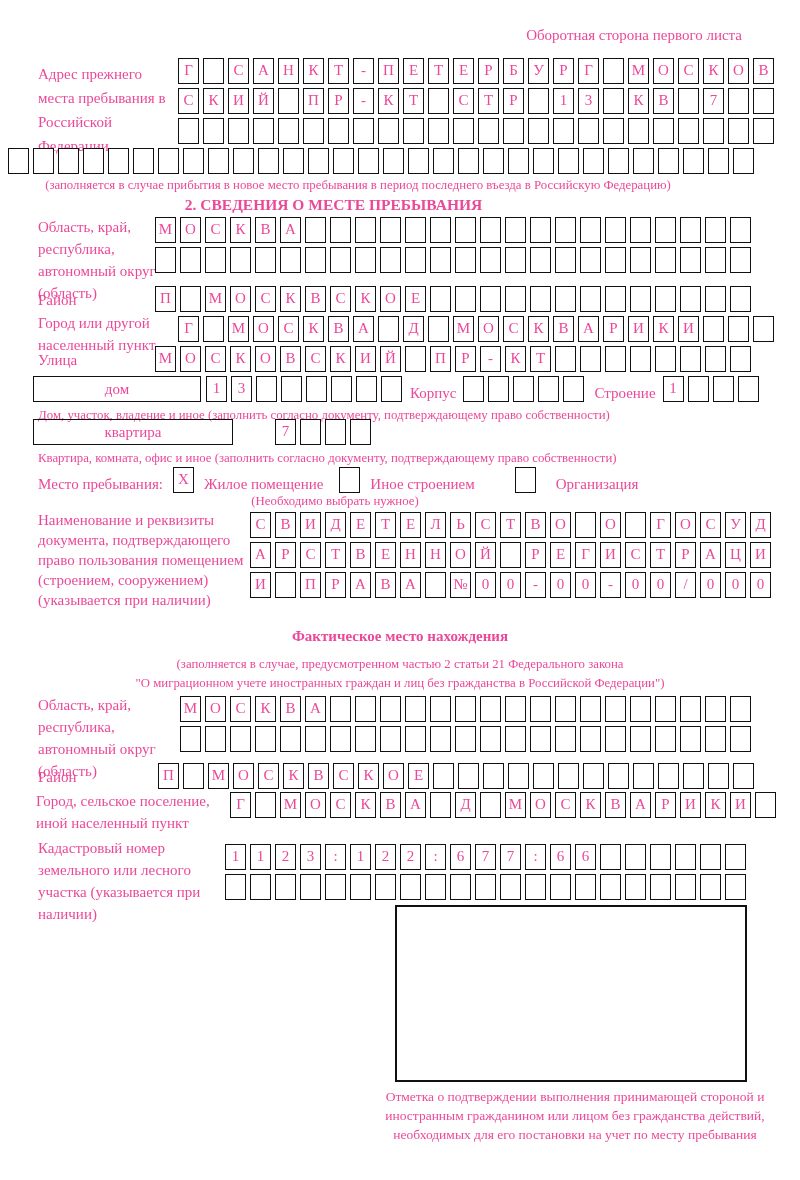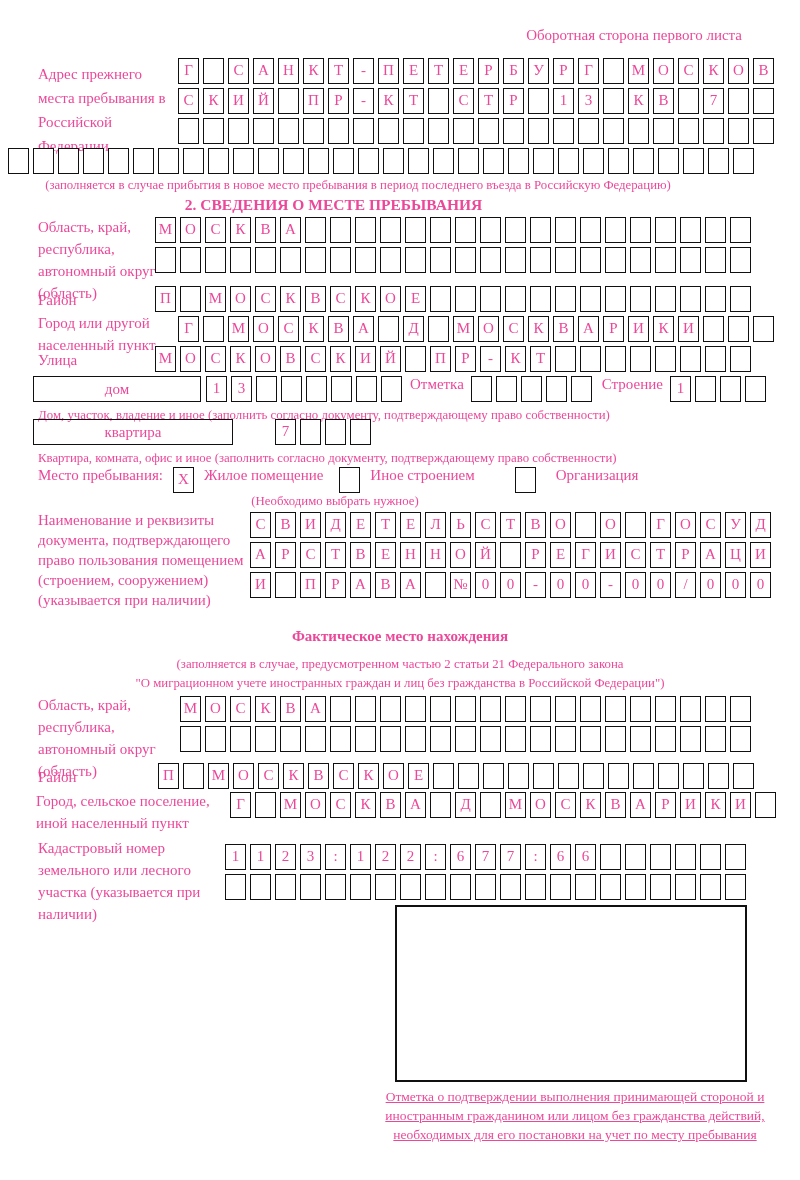--- a/index.html
+++ b/index.html
@@ -15,21 +15,21 @@
   .cells{display:flex;gap:4px;}
   .cell{
     flex:none;width:21px;height:26px;box-sizing:border-box;
     border:1.6px solid #101010;text-align:center;font-size:15px;line-height:23px;
     background:#fff;
   }
   .longbox{
     flex:none;height:26px;box-sizing:border-box;border:1.6px solid #101010;
     display:flex;align-items:center;justify-content:center;font-size:15px;
   }
-  .inline-row{display:flex;align-items:flex-start;}
+  .inline-row{display:flex;align-items:flex-end;}
   .inline-lbl{font-size:15px;white-space:nowrap;}
   .bigbox{box-sizing:border-box;border:2px solid #101010;background:#fff;}
 </style>
 </head>
 <body>
 
 <div class="page">
 
   <div class="abs lbl" style="top:24px;right:58px;">Оборотная сторона первого листа</div>
 
@@ -291,21 +291,21 @@
     <div class="cells" style="margin-left:5px;">
         <span class="cell">1</span>
         <span class="cell">3</span>
         <span class="cell"></span>
         <span class="cell"></span>
         <span class="cell"></span>
         <span class="cell"></span>
         <span class="cell"></span>
         <span class="cell"></span>
       </div>
-    <div class="inline-lbl" style="margin-left:8px;">Отметка</div>
+    <div class="inline-lbl" style="margin-left:8px;">Корпус</div>
     <div class="cells" style="margin-left:7px;">
         <span class="cell"></span>
         <span class="cell"></span>
         <span class="cell"></span>
         <span class="cell"></span>
         <span class="cell"></span>
       </div>
     <div class="inline-lbl" style="margin-left:10px;">Строение</div>
     <div class="cells" style="margin-left:7px;">
         <span class="cell">1</span>
@@ -561,15 +561,15 @@
       <span class="cell"></span>
       <span class="cell"></span>
       <span class="cell"></span>
       <span class="cell"></span>
       <span class="cell"></span>
       <span class="cell"></span>
       <span class="cell"></span>
     </div>
 
   <div class="abs bigbox" style="left:395px;top:905px;width:352px;height:177px;"></div>
-  <div class="abs center" style="left:385px;top:1087px;width:380px;font-size:13.5px;line-height:19px;text-decoration:underline;">Отметка о подтверждении выполнения принимающей стороной и иностранным гражданином или лицом без гражданства действий, необходимых для его постановки на учет по месту пребывания</div>
+  <div class="abs center" style="left:385px;top:1087px;width:380px;font-size:13.5px;line-height:19px;">Отметка о подтверждении выполнения принимающей стороной и иностранным гражданином или лицом без гражданства действий, необходимых для его постановки на учет по месту пребывания</div>
 
 </div>
 
 </body></html>

